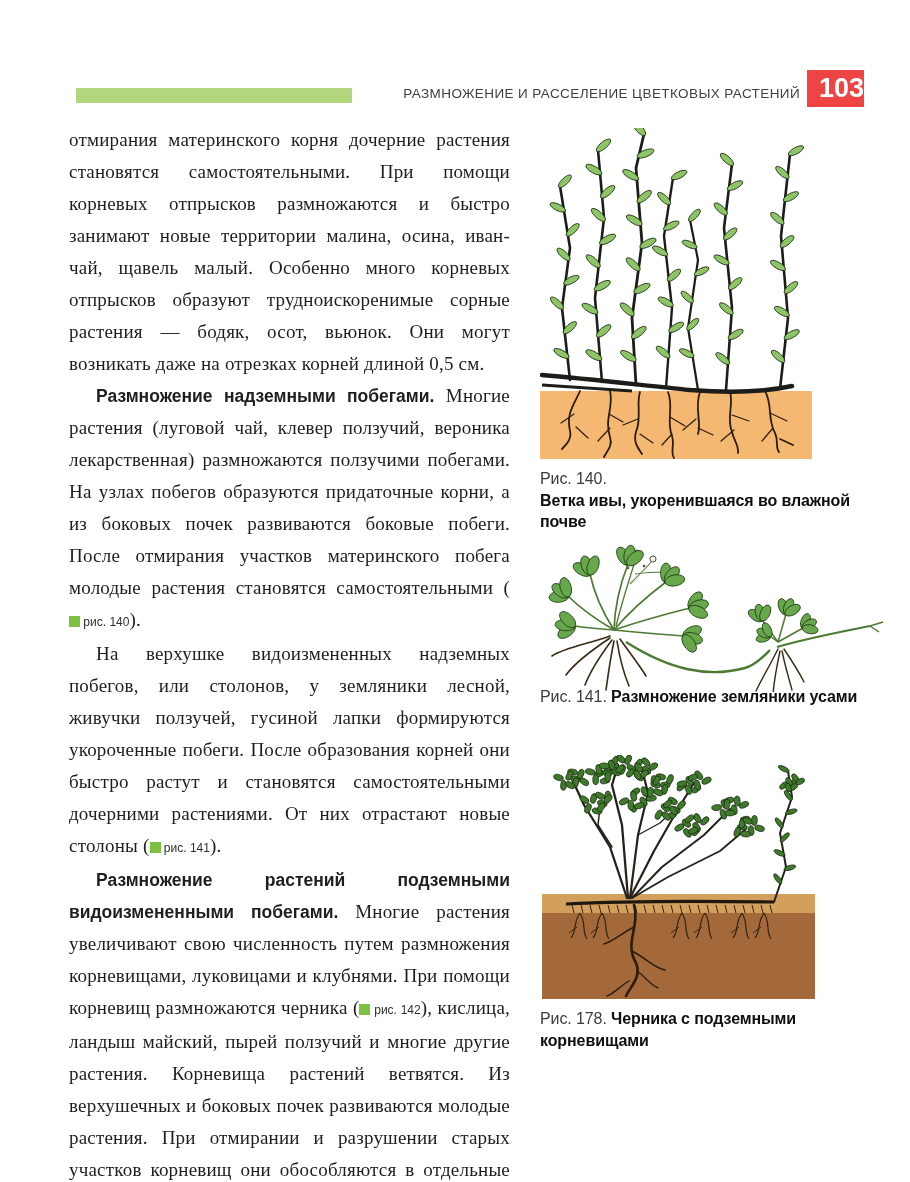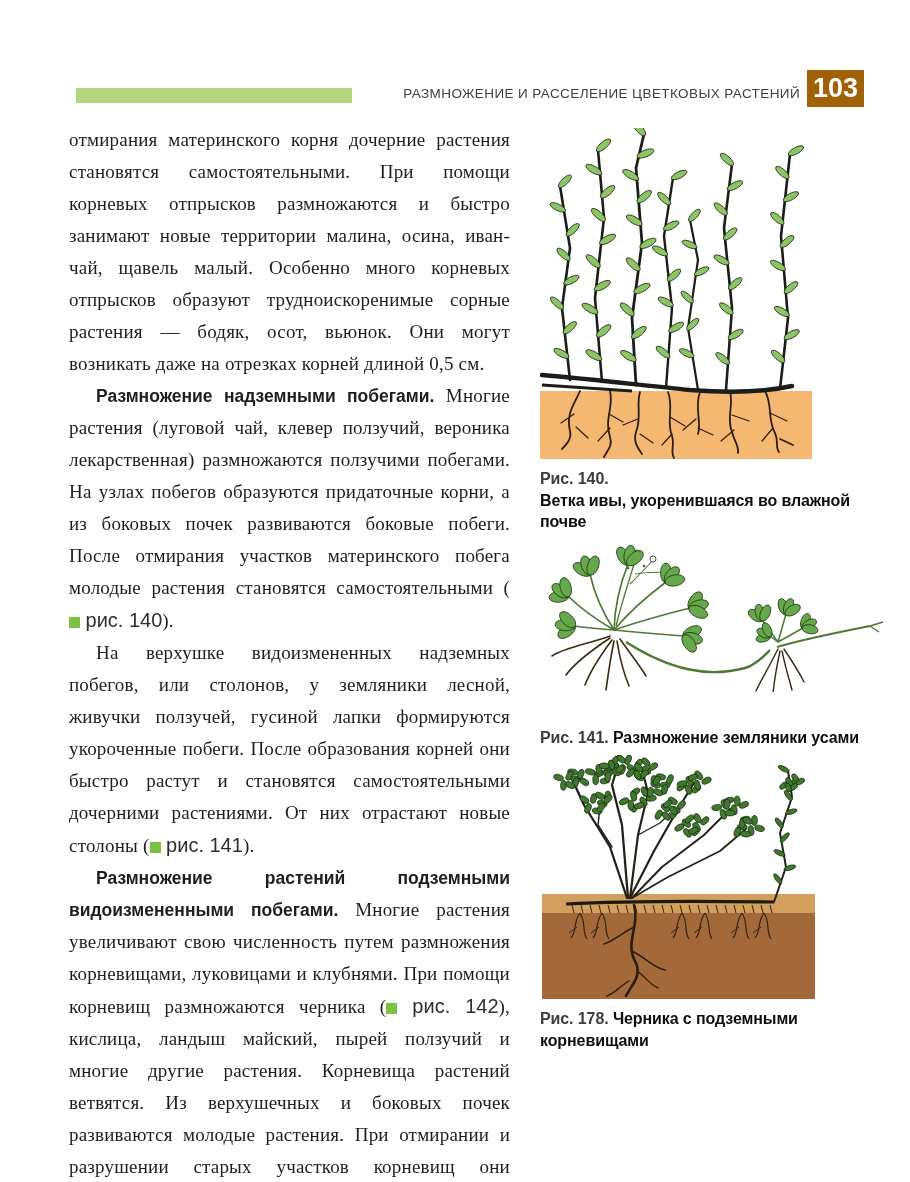--- a/index.html
+++ b/index.html
@@ -10,36 +10,36 @@
              color:#404040;white-space:nowrap;}
   .pagebox{position:absolute;left:807px;top:70px;width:57px;height:37px;display:flex;
            align-items:center;justify-content:center;font-weight:bold;font-size:27px;color:#fff;}
   .text-col{position:absolute;left:69px;top:124px;width:441px;
             font-family:"Liberation Serif",serif;font-size:19px;line-height:32px;
             text-align:justify;color:#1e1e1c;letter-spacing:.2px;}
   .para{margin:0;}
   .para.indent{text-indent:27px;}
   .bold{font-family:"Liberation Sans",sans-serif;font-weight:bold;font-size:17.5px;letter-spacing:0;margin-top:12px;}
   .italic{}
-  .figref{font-family:"Liberation Sans",sans-serif;font-size:20px;color:#2e2e2c;
+  .figref{font-family:"Liberation Sans",sans-serif;font-size:12px;color:#2e2e2c;
           letter-spacing:0;white-space:nowrap;}
   .figsq{display:inline-block;width:11px;height:11px;vertical-align:-1px;}
   .fig{position:absolute;}
   .caption{position:absolute;left:540px;width:320px;font-size:16px;line-height:21.5px;
            letter-spacing:-.1px;}
-  .cap-label{font-weight:bold;color:#3c3c38;}
+  .cap-label{font-weight:normal;color:#3c3c38;}
   .cap-label.block{display:block;}
   .cap-title{font-weight:bold;color:#0f0f0d;}
 </style>
 </head>
 <body>
 
 <div class="topbar" style="background: rgb(178, 214, 125);"></div>
 <div class="hdr-title">РАЗМНОЖЕНИЕ И РАССЕЛЕНИЕ ЦВЕТКОВЫХ РАСТЕНИЙ</div>
-<div class="pagebox" style="background: #a16207;">
+<div class="pagebox" style="background: #ef4444; justify-content: flex-end;">
   <span>103</span>
 </div>
 
 <div class="text-col">
     <p class="para"><span class="">отмирания материнского корня дочерние растения становятся самостоятельными. При помощи корневых отпрысков размножаются и быстро занимают новые территории малина, осина, иван-чай, щавель малый. Особенно много корневых отпрысков образуют трудноискоренимые сорные растения — бодяк, осот, вьюнок. Они могут возникать даже на отрезках корней длиной 0,5 см.</span></p>
     <p class="para indent"><span class="bold">Размножение надземными побегами.</span><span class=""> Многие растения (луговой чай, клевер ползучий, вероника лекарственная) размножаются </span><span class="italic">ползучими побегами</span><span class="">. На узлах побегов образуются придаточные корни, а из боковых почек развиваются </span><span class="italic">боковые побеги</span><span class="">. После отмирания участков материнского побега молодые растения становятся самостоятельными (</span><span class="figref"><span class="figsq" style="background: rgb(124, 193, 66);"></span>&nbsp;рис. 140</span><span class="">).</span></p>
     <p class="para indent"><span class="">На верхушке видоизмененных надземных побегов, или столонов, у земляники лесной, живучки ползучей, гусиной лапки формируются </span><span class="italic">укороченные побеги</span><span class="">. После образования корней они быстро растут и становятся самостоятельными дочерними растениями. От них отрастают новые столоны (</span><span class="figref"><span class="figsq" style="background: rgb(124, 193, 66);"></span>&nbsp;рис. 141</span><span class="">).</span></p>
     <p class="para indent"><span class="bold">Размножение растений подземными видоизмененными побегами.</span><span class=""> Многие растения увеличивают свою численность путем размножения </span><span class="italic">корневищами</span><span class="">, </span><span class="italic">луковицами</span><span class=""> и </span><span class="italic">клубнями</span><span class="">. При помощи корневищ размножаются черника (</span><span class="figref"><span class="figsq" style="background: rgb(124, 193, 66);"></span>&nbsp;рис. 142</span><span class="">), кислица, ландыш майский, пырей ползучий и многие другие растения. Корневища растений ветвятся. Из верхушечных и боковых почек развиваются молодые растения. При отмирании и разрушении старых участков корневищ они обособляются в отдельные растения.</span></p>
   </div>
 
@@ -208,21 +208,21 @@
       <path d="M238,98 Q250.5,91 263,84" fill="none" stroke="#4c7a33" stroke-width="1.5"></path>
       <ellipse cx="265.4625450319448" cy="77.23421313034146" rx="8" ry="4.4" fill="#68a84c" stroke="#1d3a12" stroke-width="0.8" transform="rotate(290 265.4625450319448 77.23421313034146)"></ellipse>
       <ellipse cx="269.235382907248" cy="80.39999999999999" rx="8" ry="4.4" fill="#68a84c" stroke="#1d3a12" stroke-width="0.8" transform="rotate(330 269.235382907248 80.39999999999999)"></ellipse>
       <ellipse cx="270.0906158216879" cy="85.2502668792019" rx="8" ry="4.4" fill="#68a84c" stroke="#1d3a12" stroke-width="0.8" transform="rotate(370 270.0906158216879 85.2502668792019)"></ellipse>
       <path d="M238,98 Q234,95 230,92" fill="none" stroke="#4c7a33" stroke-width="1.5"></path>
       <ellipse cx="223.48000067254878" cy="93.74702855444201" rx="7.5" ry="4.125" fill="#68a84c" stroke="#1d3a12" stroke-width="0.8" transform="rotate(165 223.48000067254878 93.74702855444201)"></ellipse>
       <ellipse cx="223.8824224375026" cy="89.14732673325028" rx="7.5" ry="4.125" fill="#68a84c" stroke="#1d3a12" stroke-width="0.8" transform="rotate(205 223.8824224375026 89.14732673325028)"></ellipse>
       <ellipse cx="227.14732673325028" cy="85.88242243750261" rx="7.5" ry="4.125" fill="#68a84c" stroke="#1d3a12" stroke-width="0.8" transform="rotate(245 227.14732673325028 85.88242243750261)"></ellipse>
     </svg>
 </div>
-<div class="caption" style="top:727px">
+<div class="caption" style="top:686px">
   <span class="cap-label">Рис. 141.</span>
   <span class="cap-title">Размножение земляники усами</span>
 </div>
 
 <div class="fig" style="left:542px;top:755px">
   <svg id="svg142" width="330" height="245" viewBox="0 0 330 245">
       <rect x="0" y="139" width="273" height="19" fill="#d2a05c"></rect>
       <rect x="0" y="158" width="273" height="86" fill="#a4693a"></rect>
       <path d="M24,149 C80,146 170,146 232,147" fill="none" stroke="#1f1810" stroke-width="3.2"></path>
       <path d="M30,150 l2,8" stroke="#33230f" stroke-width="1" fill="none"></path>

